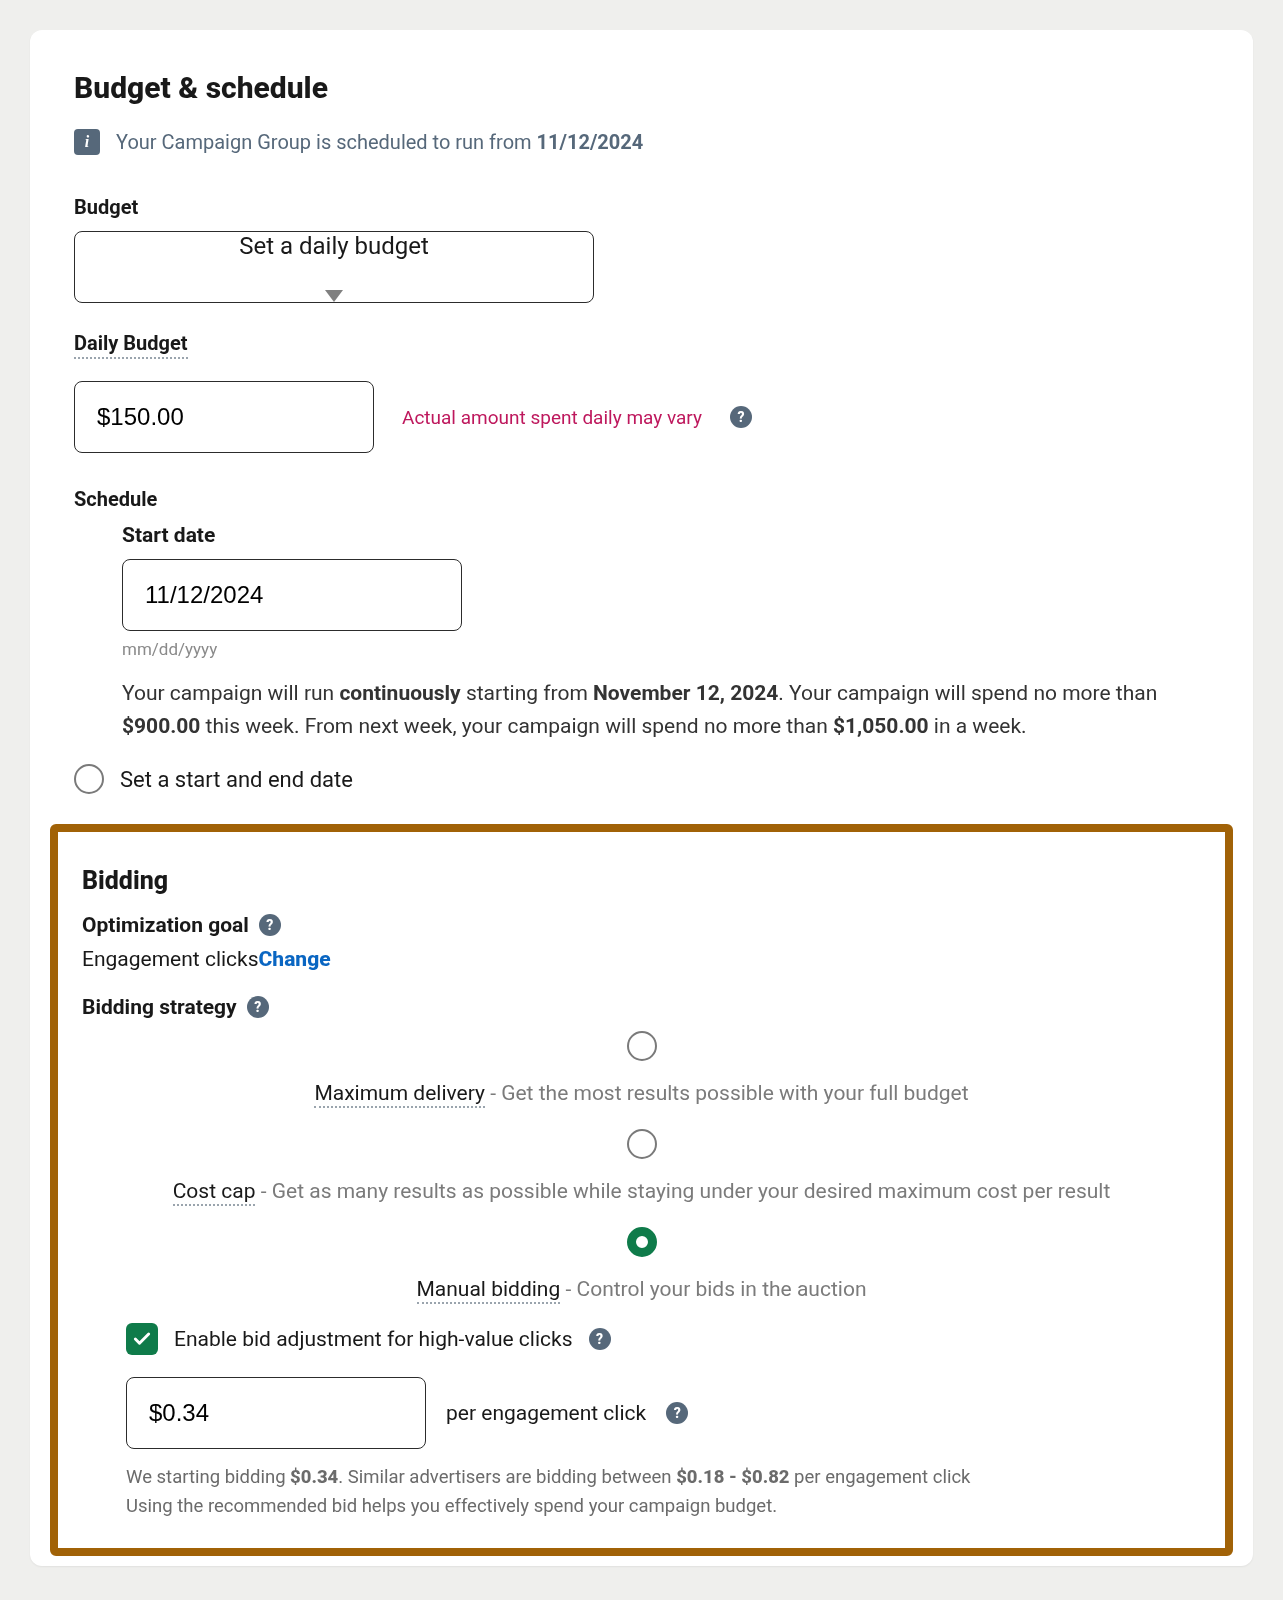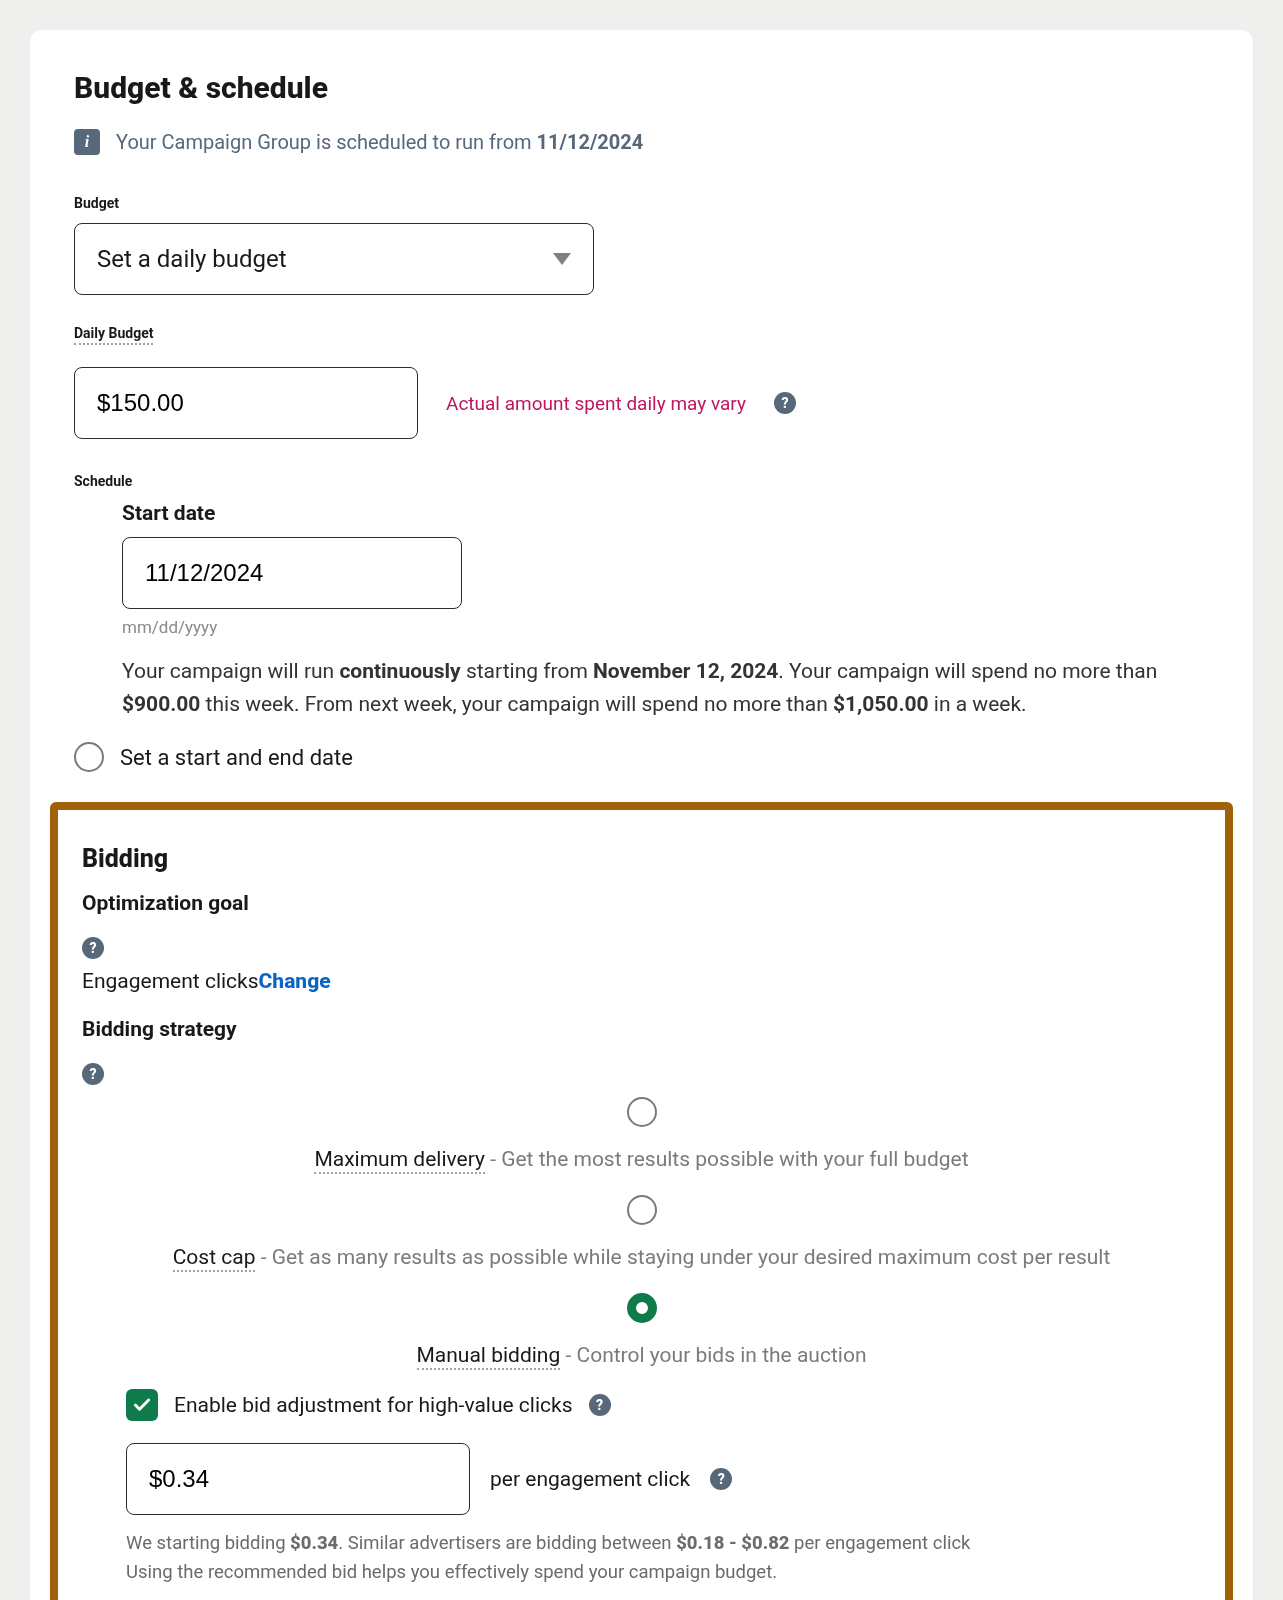--- a/index.html
+++ b/index.html
@@ -3,40 +3,40 @@
 <meta charset="utf-8">
 <style>
   html,body{margin:0;padding:0;background:#efefed;font-family:-apple-system,BlinkMacSystemFont,"Segoe UI",Roboto,Helvetica,Arial,sans-serif;color:#191919;}
   .page{box-sizing:border-box;width:1283px;padding:30px;}
   .card{background:#fff;border-radius:12px;padding:40px 44px 10px;box-shadow:0 1px 2px rgba(0,0,0,.06);}
   h1.section-title{font-size:30px;font-weight:800;margin:0 0 24px;}
   h2.sub-title{font-size:25px;font-weight:800;margin:0 0 18px;}
   .info-row{display:flex;align-items:center;gap:16px;margin-bottom:40px;color:#56687a;font-size:20px;}
   .info-badge{width:26px;height:26px;border-radius:4px;background:#56687a;color:#fff;display:flex;align-items:center;justify-content:center;font-family:Georgia,serif;font-style:italic;font-weight:700;font-size:16px;}
   .info-row strong{color:#56687a;font-weight:700;}
-  .label{font-size:14px;font-weight:700;margin:0 0 12px;}
+  .label{font-size:20px;font-weight:700;margin:0 0 12px;}
   .label.dotted{display:inline-block;border-bottom:2px dotted #9aa4ad;padding-bottom:2px;}
-  .select{display:flex;align-items:center;justify-content:space-between;width:520px;height:72px;border:1.5px solid #2c2c2c;border-radius:8px;padding:0 22px;font-size:24px;cursor:pointer;box-sizing:border-box;margin-bottom:28px;}
+  .select{display:flex;align-items:center;justify-content:space-between;width:520px;height:72px;border:1.5px solid #2c2c2c;border-radius:8px;padding:0 22px;font-size:24px;cursor:pointer;box-sizing:border-box;margin-bottom:28px;flex-direction:column;}
   .caret{width:0;height:0;border-left:9px solid transparent;border-right:9px solid transparent;border-top:12px solid #808080;}
   .row{display:flex;align-items:center;gap:28px;}
   .text-input{height:72px;border:1.5px solid #2c2c2c;border-radius:8px;font-size:24px;padding:0 22px;box-sizing:border-box;}
-  .w300{width:344px;}
+  .w300{width:300px;}
   .w340{width:340px;}
   .hint{color:#be185d;font-size:19px;}
   .help{display:inline-flex;align-items:center;justify-content:center;width:22px;height:22px;border-radius:50%;background:#56687a;color:#fff;font-size:14px;font-weight:800;cursor:pointer;}
   .spacer-lg{height:34px;}
   .radio-row{display:flex;align-items:center;gap:16px;font-size:22px;margin-bottom:18px;}
   .radio{width:30px;height:30px;border-radius:50%;border:2px solid #7a7a7a;box-sizing:border-box;cursor:pointer;flex-shrink:0;}
   .radio.selected{border:9px solid #0f7b4a;}
   .indent{margin-left:48px;}
   .date-helper{font-size:17px;color:#8a8a8a;margin-top:8px;}
   .body-text{font-size:21px;line-height:1.55;color:#333;margin:18px 0 22px;}
   .body-text strong{font-weight:700;}
   .highlight{border:8px solid #a16207;border-radius:6px;margin-left:-24px;margin-right:-24px;padding:34px 24px 28px;}
-  .inline-label{font-size:21px;font-weight:700;display:flex;align-items:flex-start;gap:22px;margin-bottom:10px;flex-direction:column;}
+  .inline-label{font-size:21px;font-weight:700;display:flex;align-items:center;gap:10px;margin-bottom:10px;}
   .inline-label .help{width:22px;height:22px;}
   .goal-row{display:flex;align-items:center;font-size:21px;margin-bottom:24px;}
   .link{color:#0a66c2;font-weight:800;cursor:pointer;}
   .strategy-row{display:flex;align-items:center;gap:20px;font-size:21px;margin-bottom:22px;flex-direction:column;}
   .strategy-row .radio{margin-top:2px;}
   .strategy-name{border-bottom:2px dotted #9aa4ad;padding-bottom:1px;font-weight:400;}
   .strategy-desc{color:#7b7b7b;}
   .checkbox-row{display:flex;align-items:center;gap:16px;font-size:21px;margin:8px 0 22px;}
   .checkbox{width:32px;height:32px;border-radius:6px;background:#0f7b4a;display:flex;align-items:center;justify-content:center;cursor:pointer;}
   .checkbox svg{stroke:#fff;}

